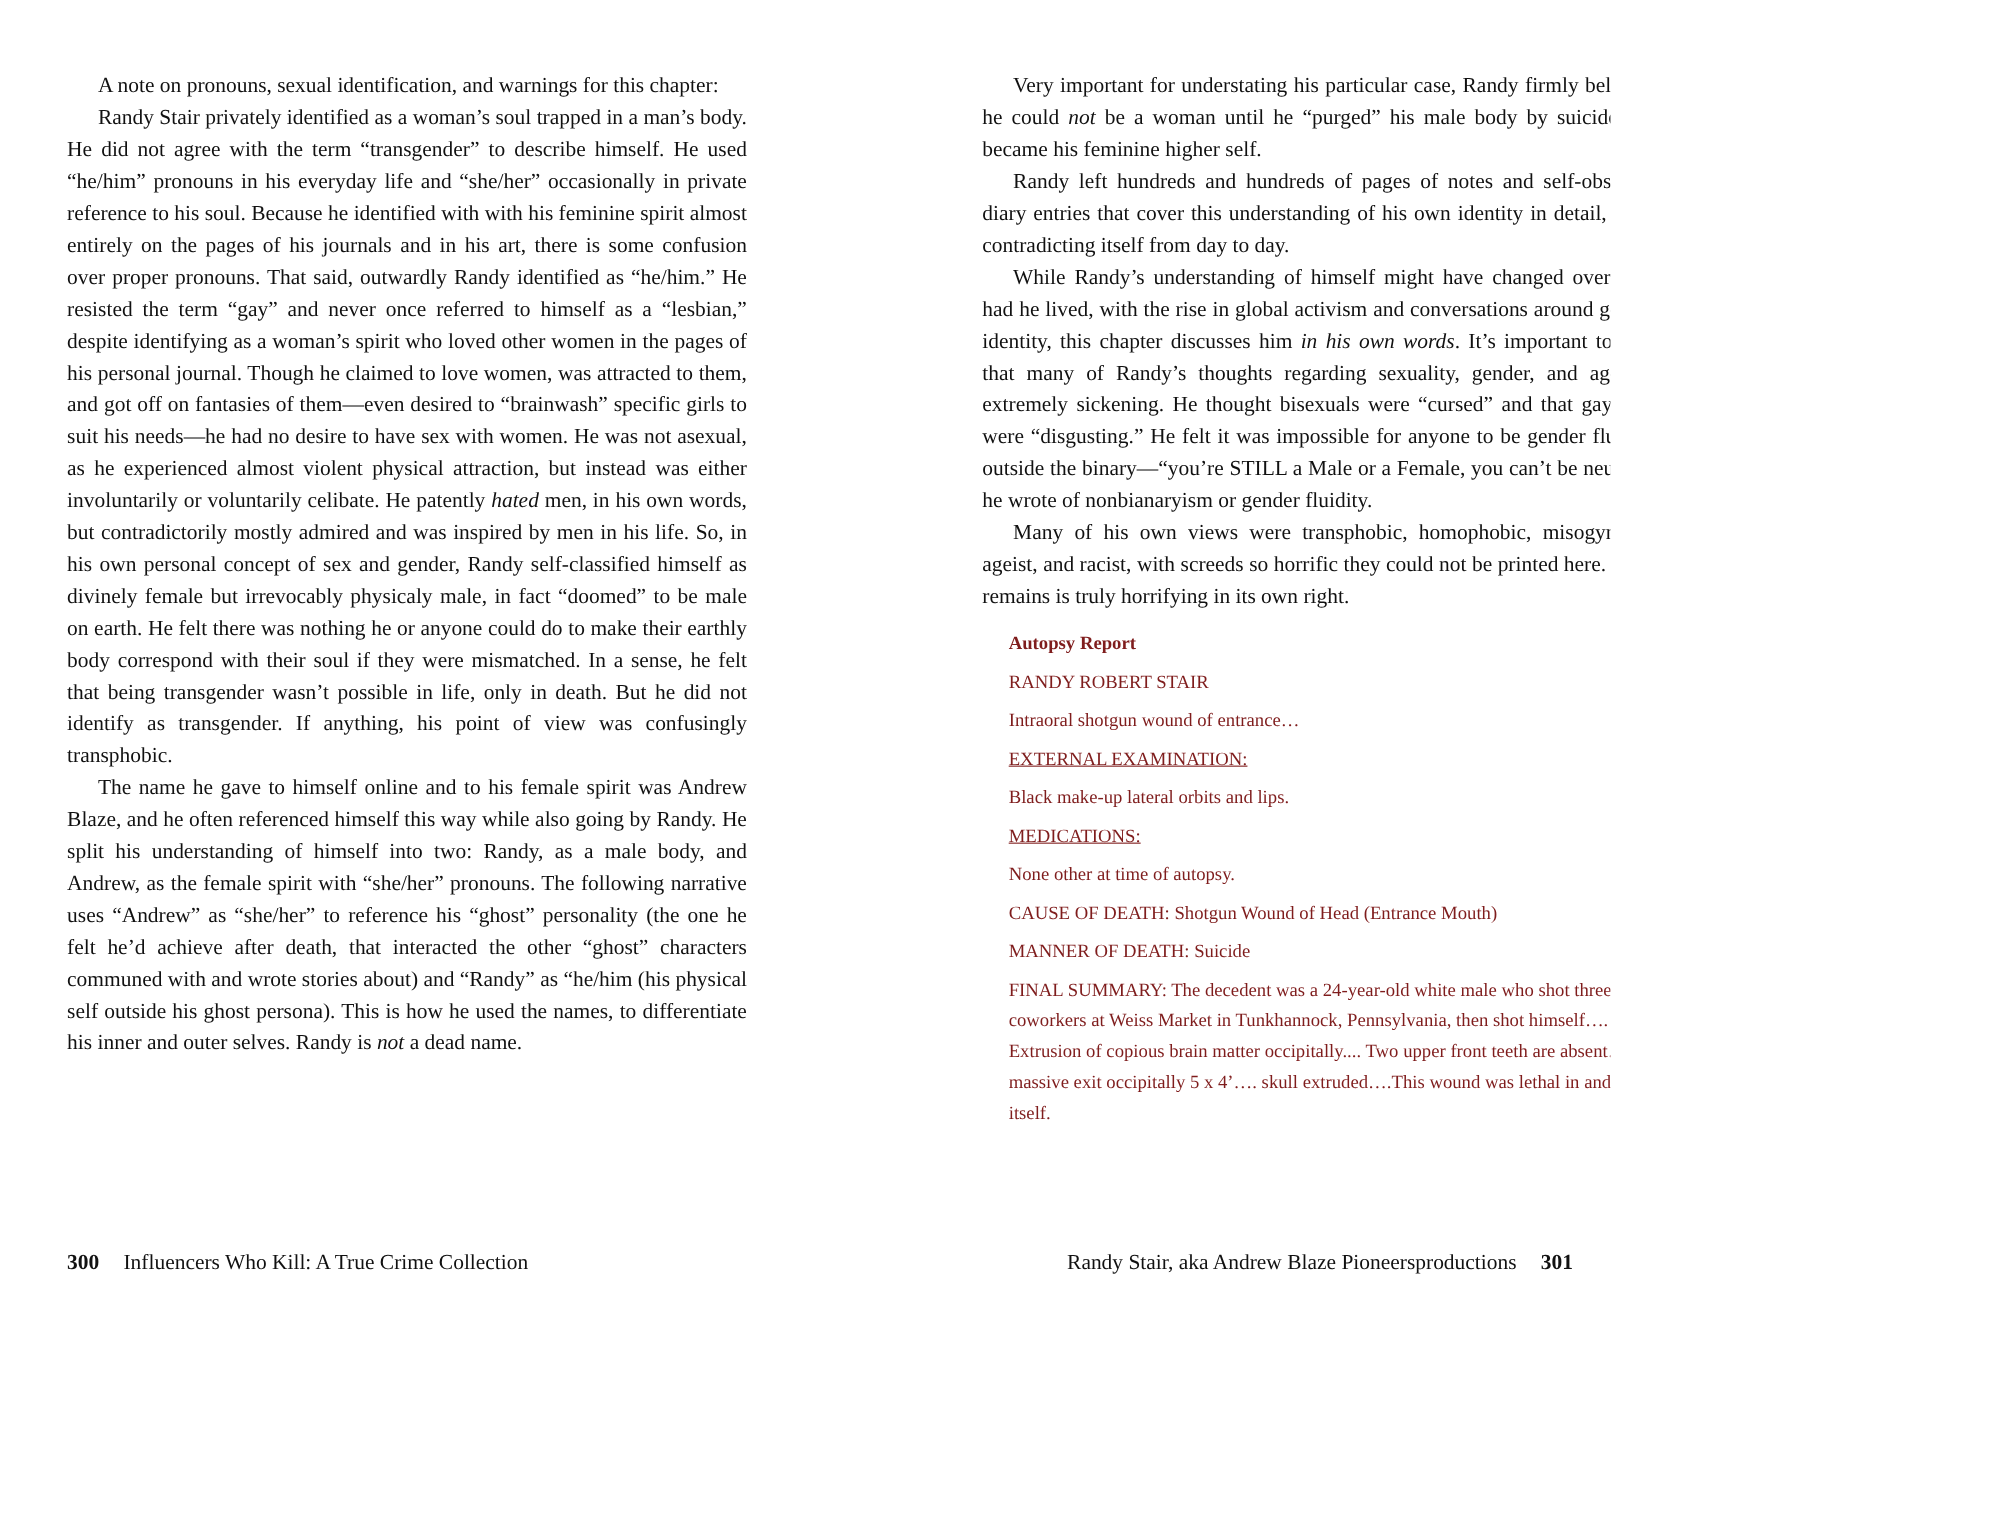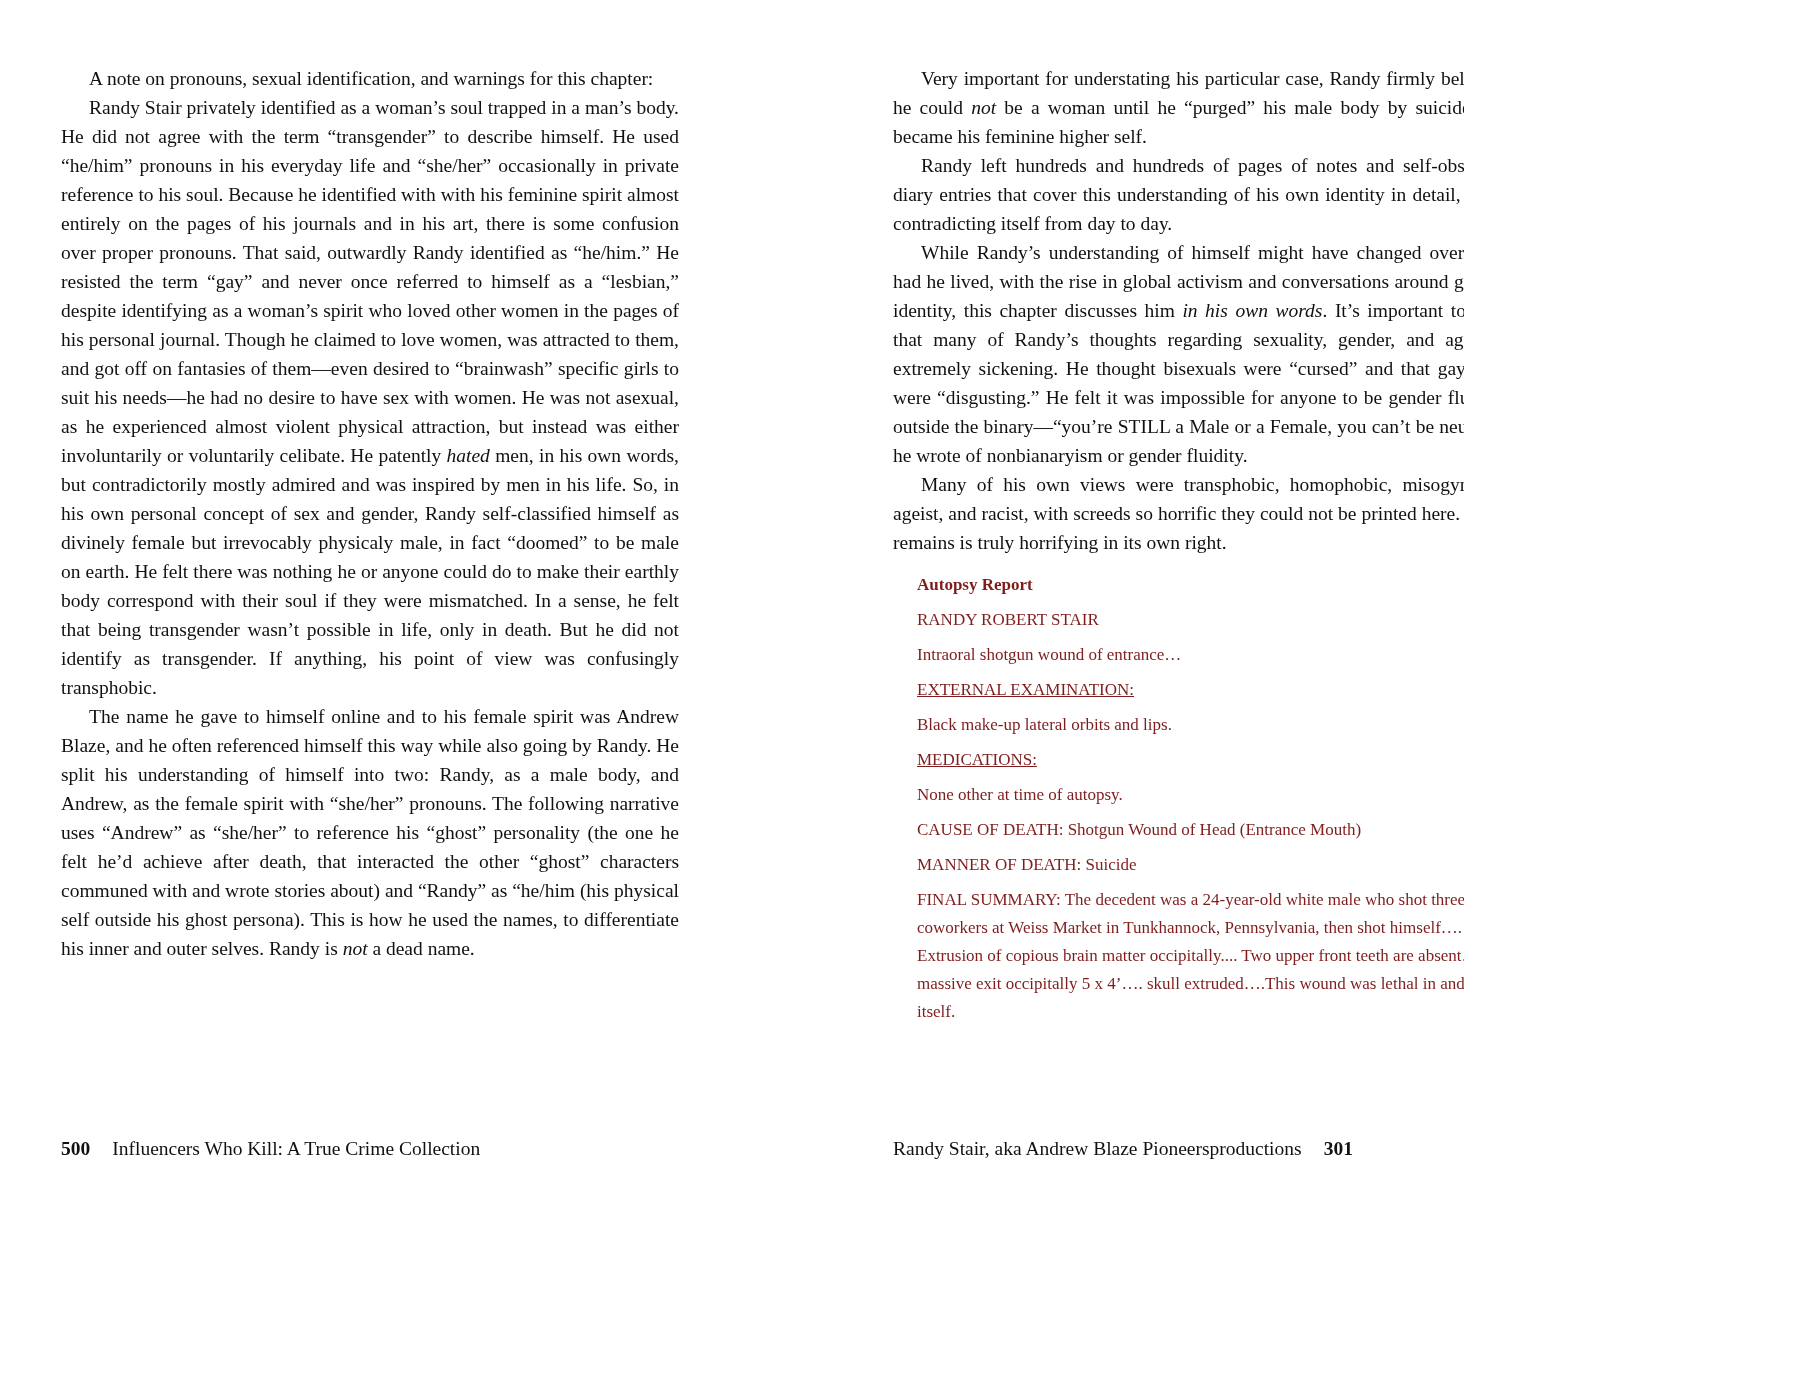--- a/index.html
+++ b/index.html
@@ -50,21 +50,21 @@
 
   .footer {
     position: absolute;
     top: 1137px;
     font-size: 19.5px;
     line-height: 24px;
     color: #111111;
     white-space: nowrap;
   }
   .footer-left  { left: 61px; }
-  .footer-right { left: 893px; width: 614px; text-align: left; }
+  .footer-right { left: 893px; width: 614px; text-align: center; }
   .pagenum { font-weight: bold; }
   .footer-left .pagenum  { margin-right: 22px; }
   .footer-right .pagenum { margin-left: 22px; }
 </style>
 </head>
 <body>
 
 <div class="spread">
 
   <div class="text-col col-left">
@@ -88,20 +88,20 @@
         <div class="autopsy-line ">Black make-up lateral orbits and lips.</div>
         <div class="autopsy-line underline">MEDICATIONS:</div>
         <div class="autopsy-line ">None other at time of autopsy.</div>
         <div class="autopsy-line ">CAUSE OF DEATH: Shotgun Wound of Head (Entrance Mouth)</div>
         <div class="autopsy-line ">MANNER OF DEATH: Suicide</div>
         <div class="autopsy-line ">FINAL SUMMARY: The decedent was a 24-year-old white male who shot three coworkers at Weiss Market in Tunkhannock, Pennsylvania, then shot himself…. Extrusion of copious brain matter occipitally.... Two upper front teeth are absent…. massive exit occipitally 5 x 4’…. skull extruded….This wound was lethal in and of itself.</div>
       </div>
   </div>
 
   <div class="footer footer-left">
-    <span class="pagenum">500</span><span>Influencers Who Kill: A True Crime Collection</span>
+    <span class="pagenum">300</span><span>Influencers Who Kill: A True Crime Collection</span>
   </div>
 
   <div class="footer footer-right">
     <span>Randy Stair, aka Andrew Blaze Pioneersproductions</span><span class="pagenum">301</span>
   </div>
 
 </div>
 
 </body></html>

